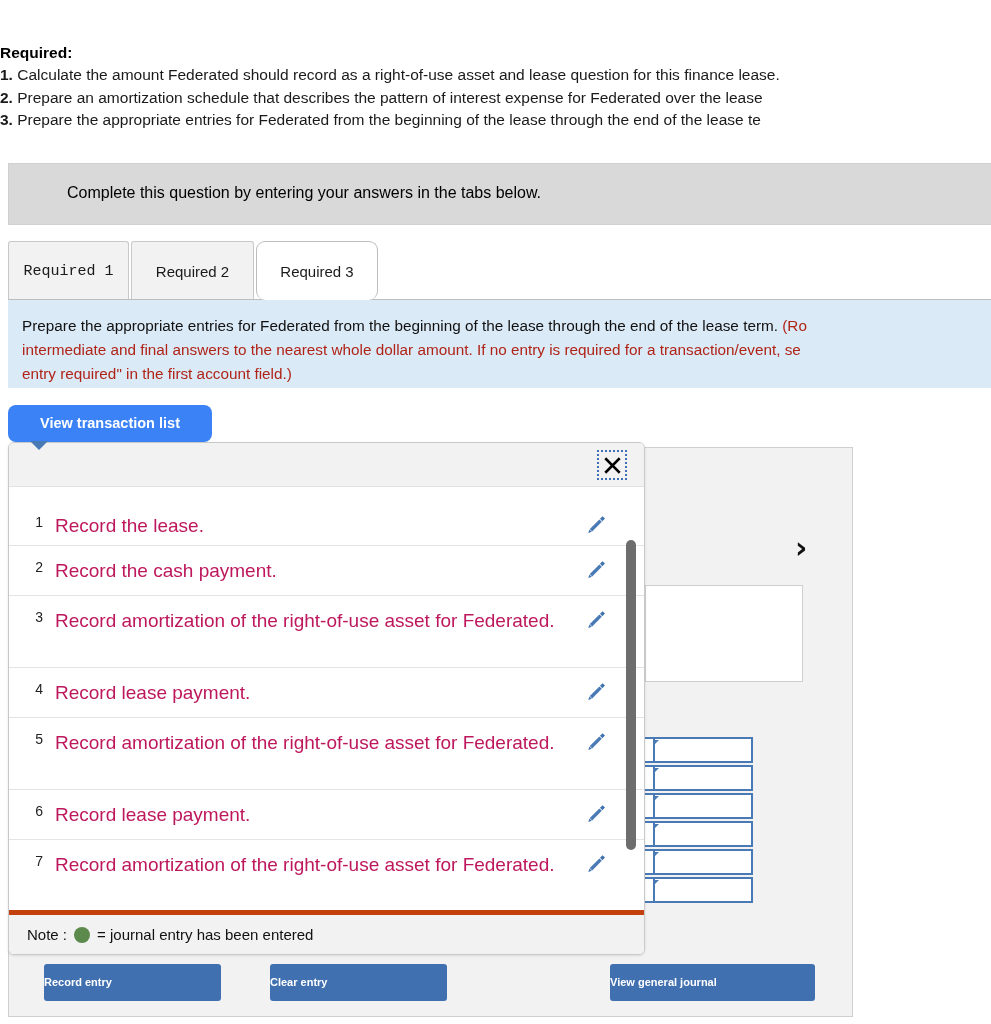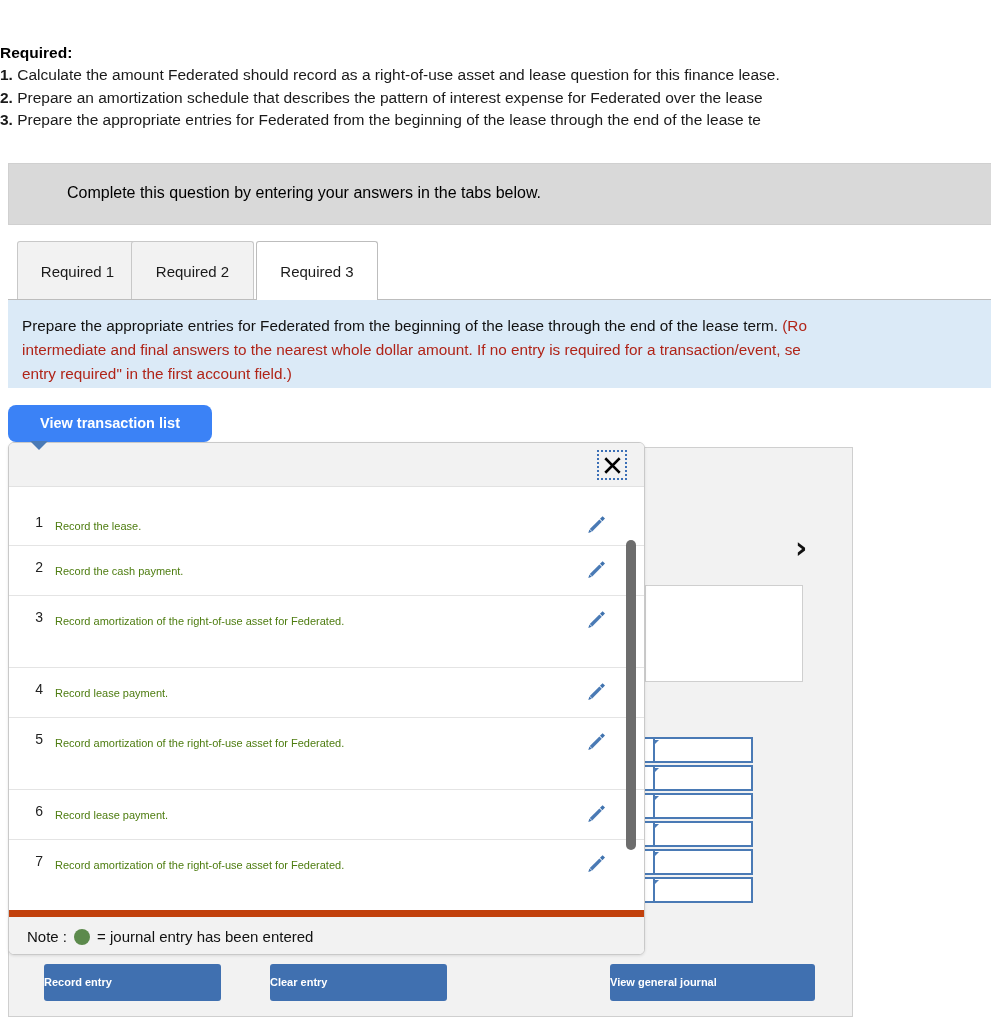--- a/index.html
+++ b/index.html
@@ -27,23 +27,23 @@
 
   
   .tabbar{position:absolute;left:8px;top:241px;width:1000px;height:59px;}
   .tab{
     position:absolute;top:0;height:59px;box-sizing:border-box;
     border:1px solid #c8c8c8;border-bottom:none;background:#f2f2f2;
     font-size:15px;color:#1a1a1a;text-align:center;line-height:59px;
     border-top-left-radius:3px;border-top-right-radius:3px;cursor:pointer;
   }
   .tab.active{background:#ffffff;border-color:#bdbdbd;z-index:3;}
-  .tab1{left:9px;width:121px;}
+  .tab1{left:0;width:121px;font-family:Liberation Mono, monospace;}
   .tab2{left:123px;width:123px;}
-  .tab3{left:248px;width:122px;}
+  .tab3{left:248px;width:122px;border-radius:9px;}
 
   
   .instr{
     position:absolute;left:8px;top:299px;width:1000px;height:89px;
     background:#dbeaf7;border-top:1px solid #bdbdbd;box-sizing:border-box;
     padding:14px 0 0 14px;
   }
   .instr p{margin:0;font-size:15.3px;line-height:24px;color:#111;white-space:nowrap;}
   .instr .red{color:#b02418;}
 
@@ -115,32 +115,32 @@
   }
   .trow{
     position:relative;box-sizing:border-box;border-bottom:1px solid #e4e4e4;
     padding:0 0 0 0;display:flex;align-items:flex-start;
   }
   .trow .num{
     width:46px;flex:0 0 46px;text-align:right;padding-right:12px;
     font-size:14px;color:#222;box-sizing:border-box;
   }
   .trow .txt{
-    flex:1 1 auto;font-size:11px;line-height:24px;color:#4d7c0f;padding-right:71px;
+    flex:1 1 auto;font-size:19px;line-height:24px;color:#be185d;padding-right:71px;
   }
   .pencil{position:absolute;right:36px;top:12px;width:24px;height:24px;cursor:pointer;}
   .pencil svg{display:block;}
   .scrollbar-track{position:absolute;right:6px;top:44px;width:14px;height:425px;}
   .scrollbar-thumb{
     position:absolute;left:2px;top:53px;width:10px;height:310px;
     background:#6d6d6d;border-radius:5px;cursor:pointer;
   }
   .tlist-foot{
     position:absolute;left:0;bottom:0;width:100%;height:44px;
-    background:#f2f2f2;border-top:7px solid #c2410c;box-sizing:border-box;
+    background:#f2f2f2;border-top:5px solid #c2410c;box-sizing:border-box;
   }
   .tlist-foot .note{
     position:absolute;left:18px;top:11px;font-size:15px;color:#111;
     display:flex;align-items:center;gap:7px;
   }
   .dot{display:inline-block;width:16px;height:16px;border-radius:50%;background:#5c8a4c;}
 
   
   .btn{
     position:absolute;background:#4070b0;color:#ffffff;font-weight:bold;font-size:11px;

